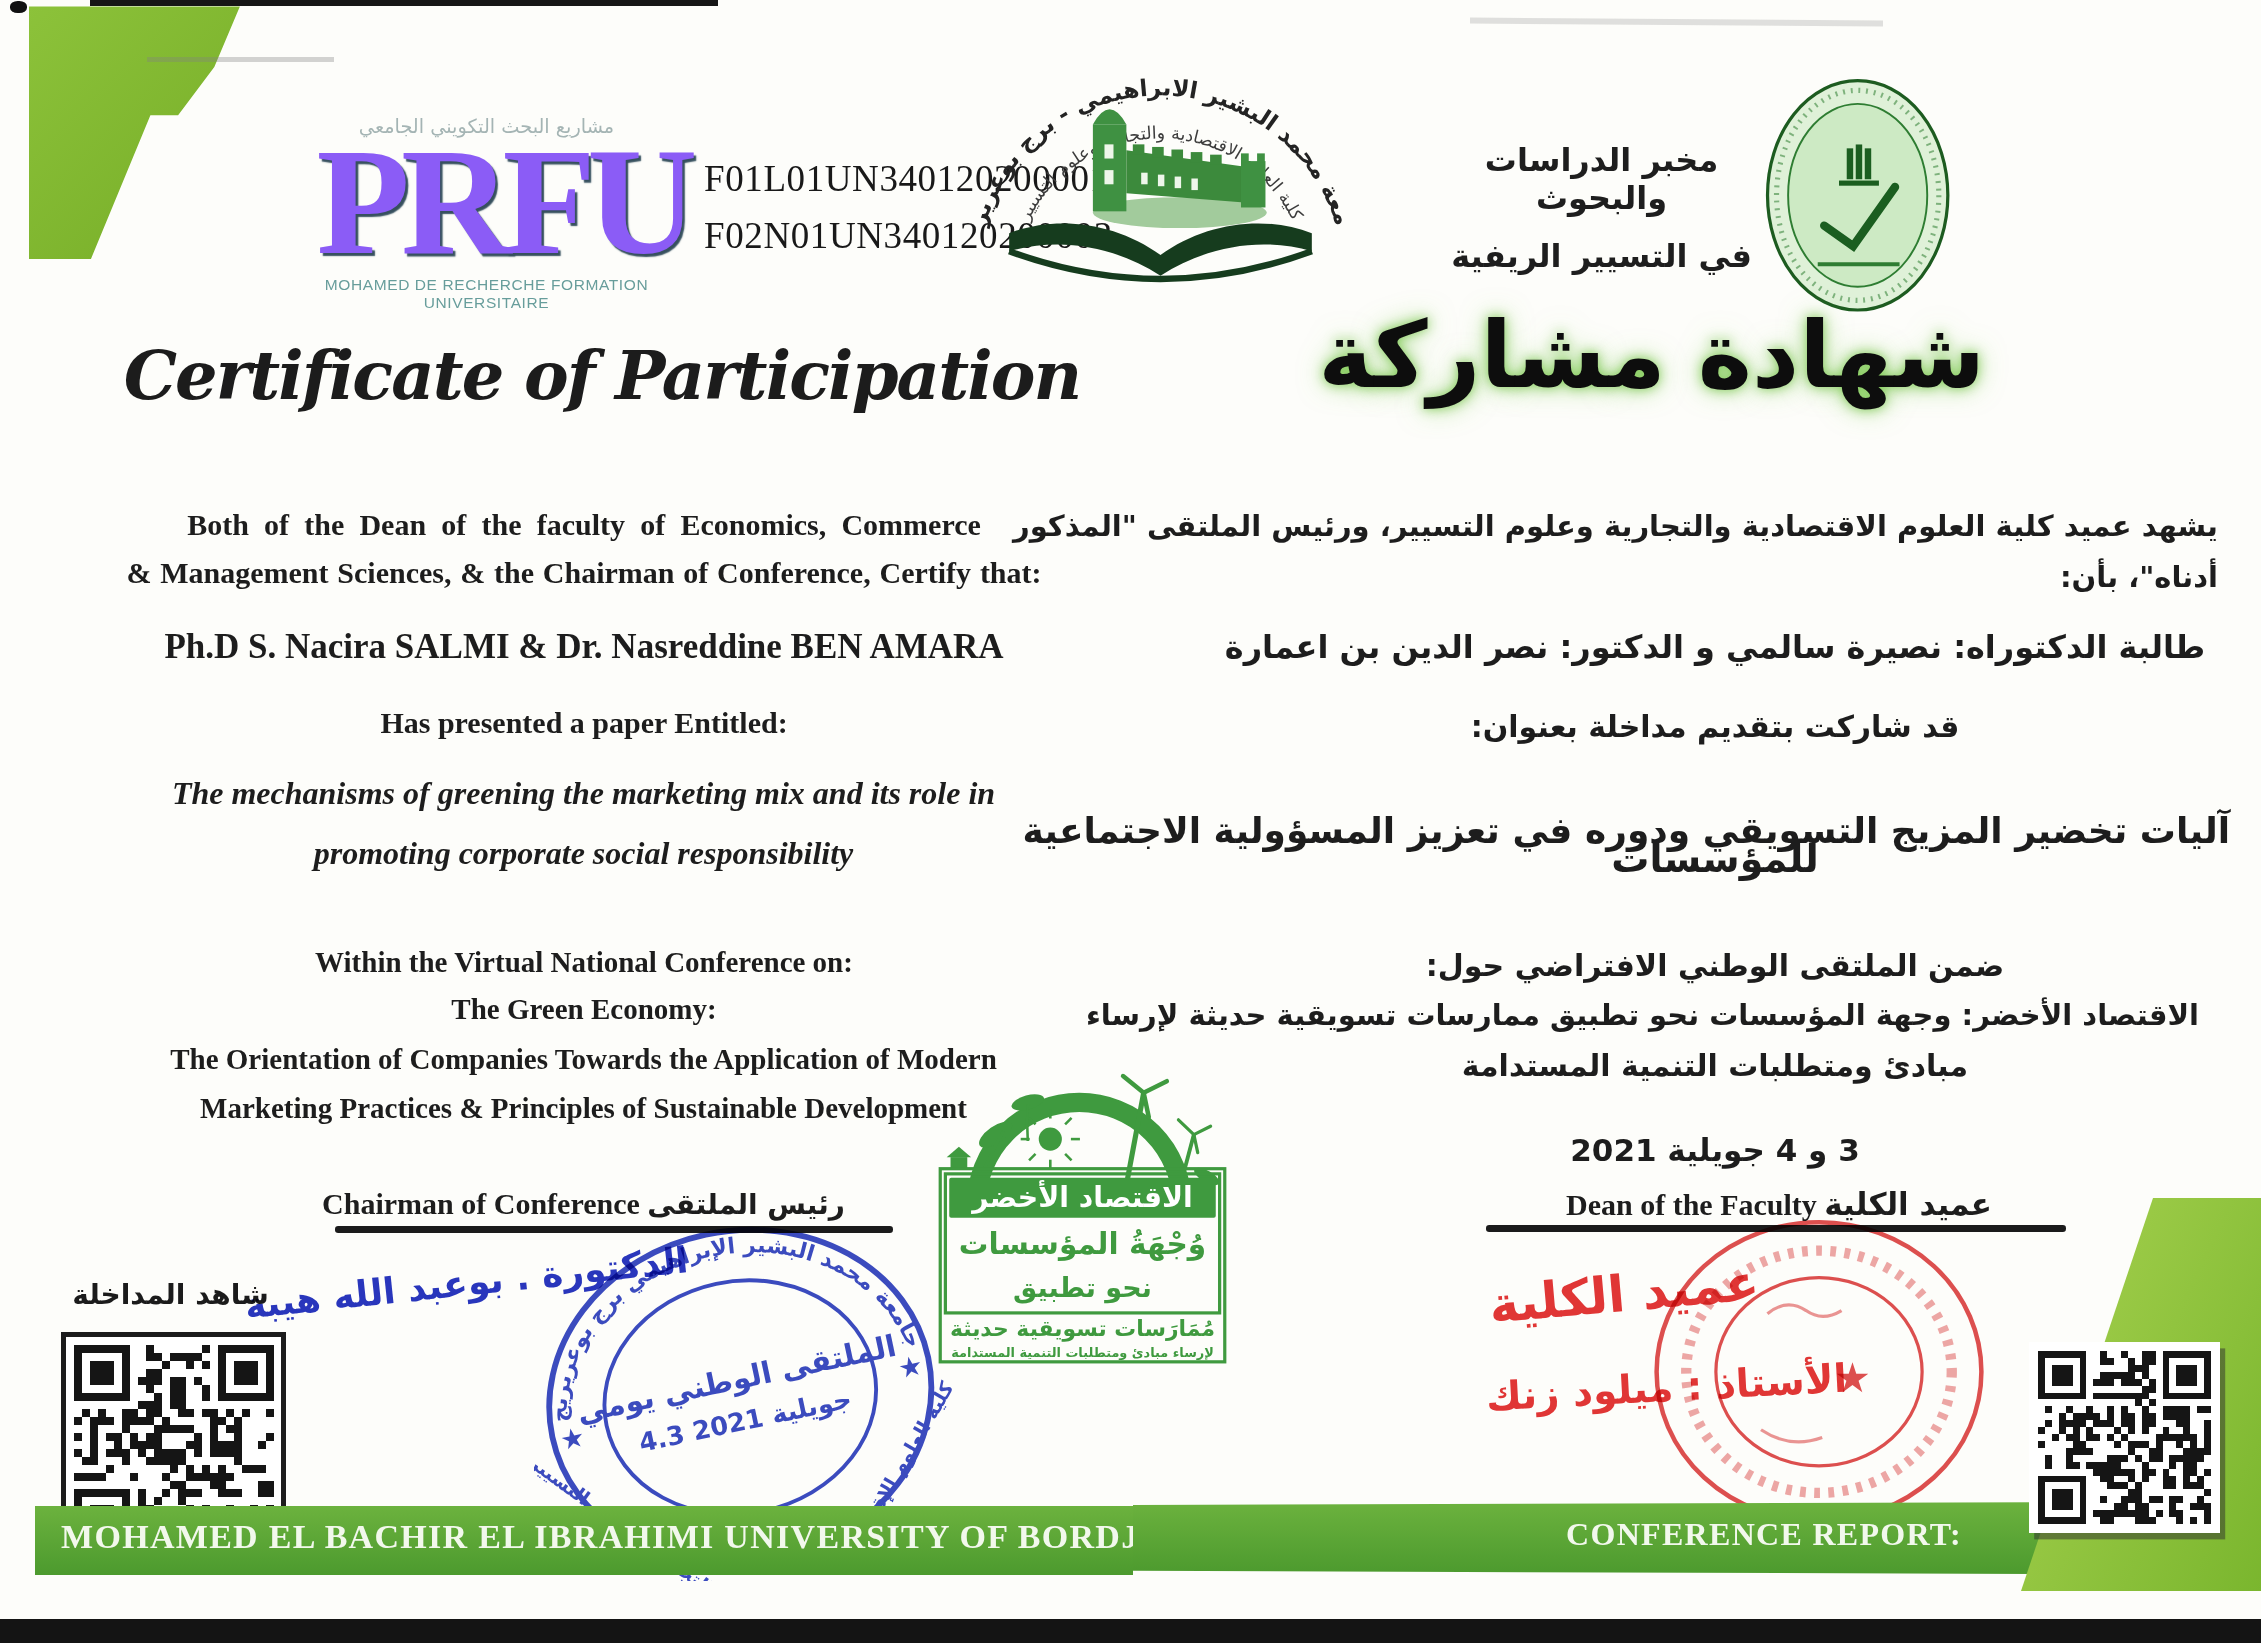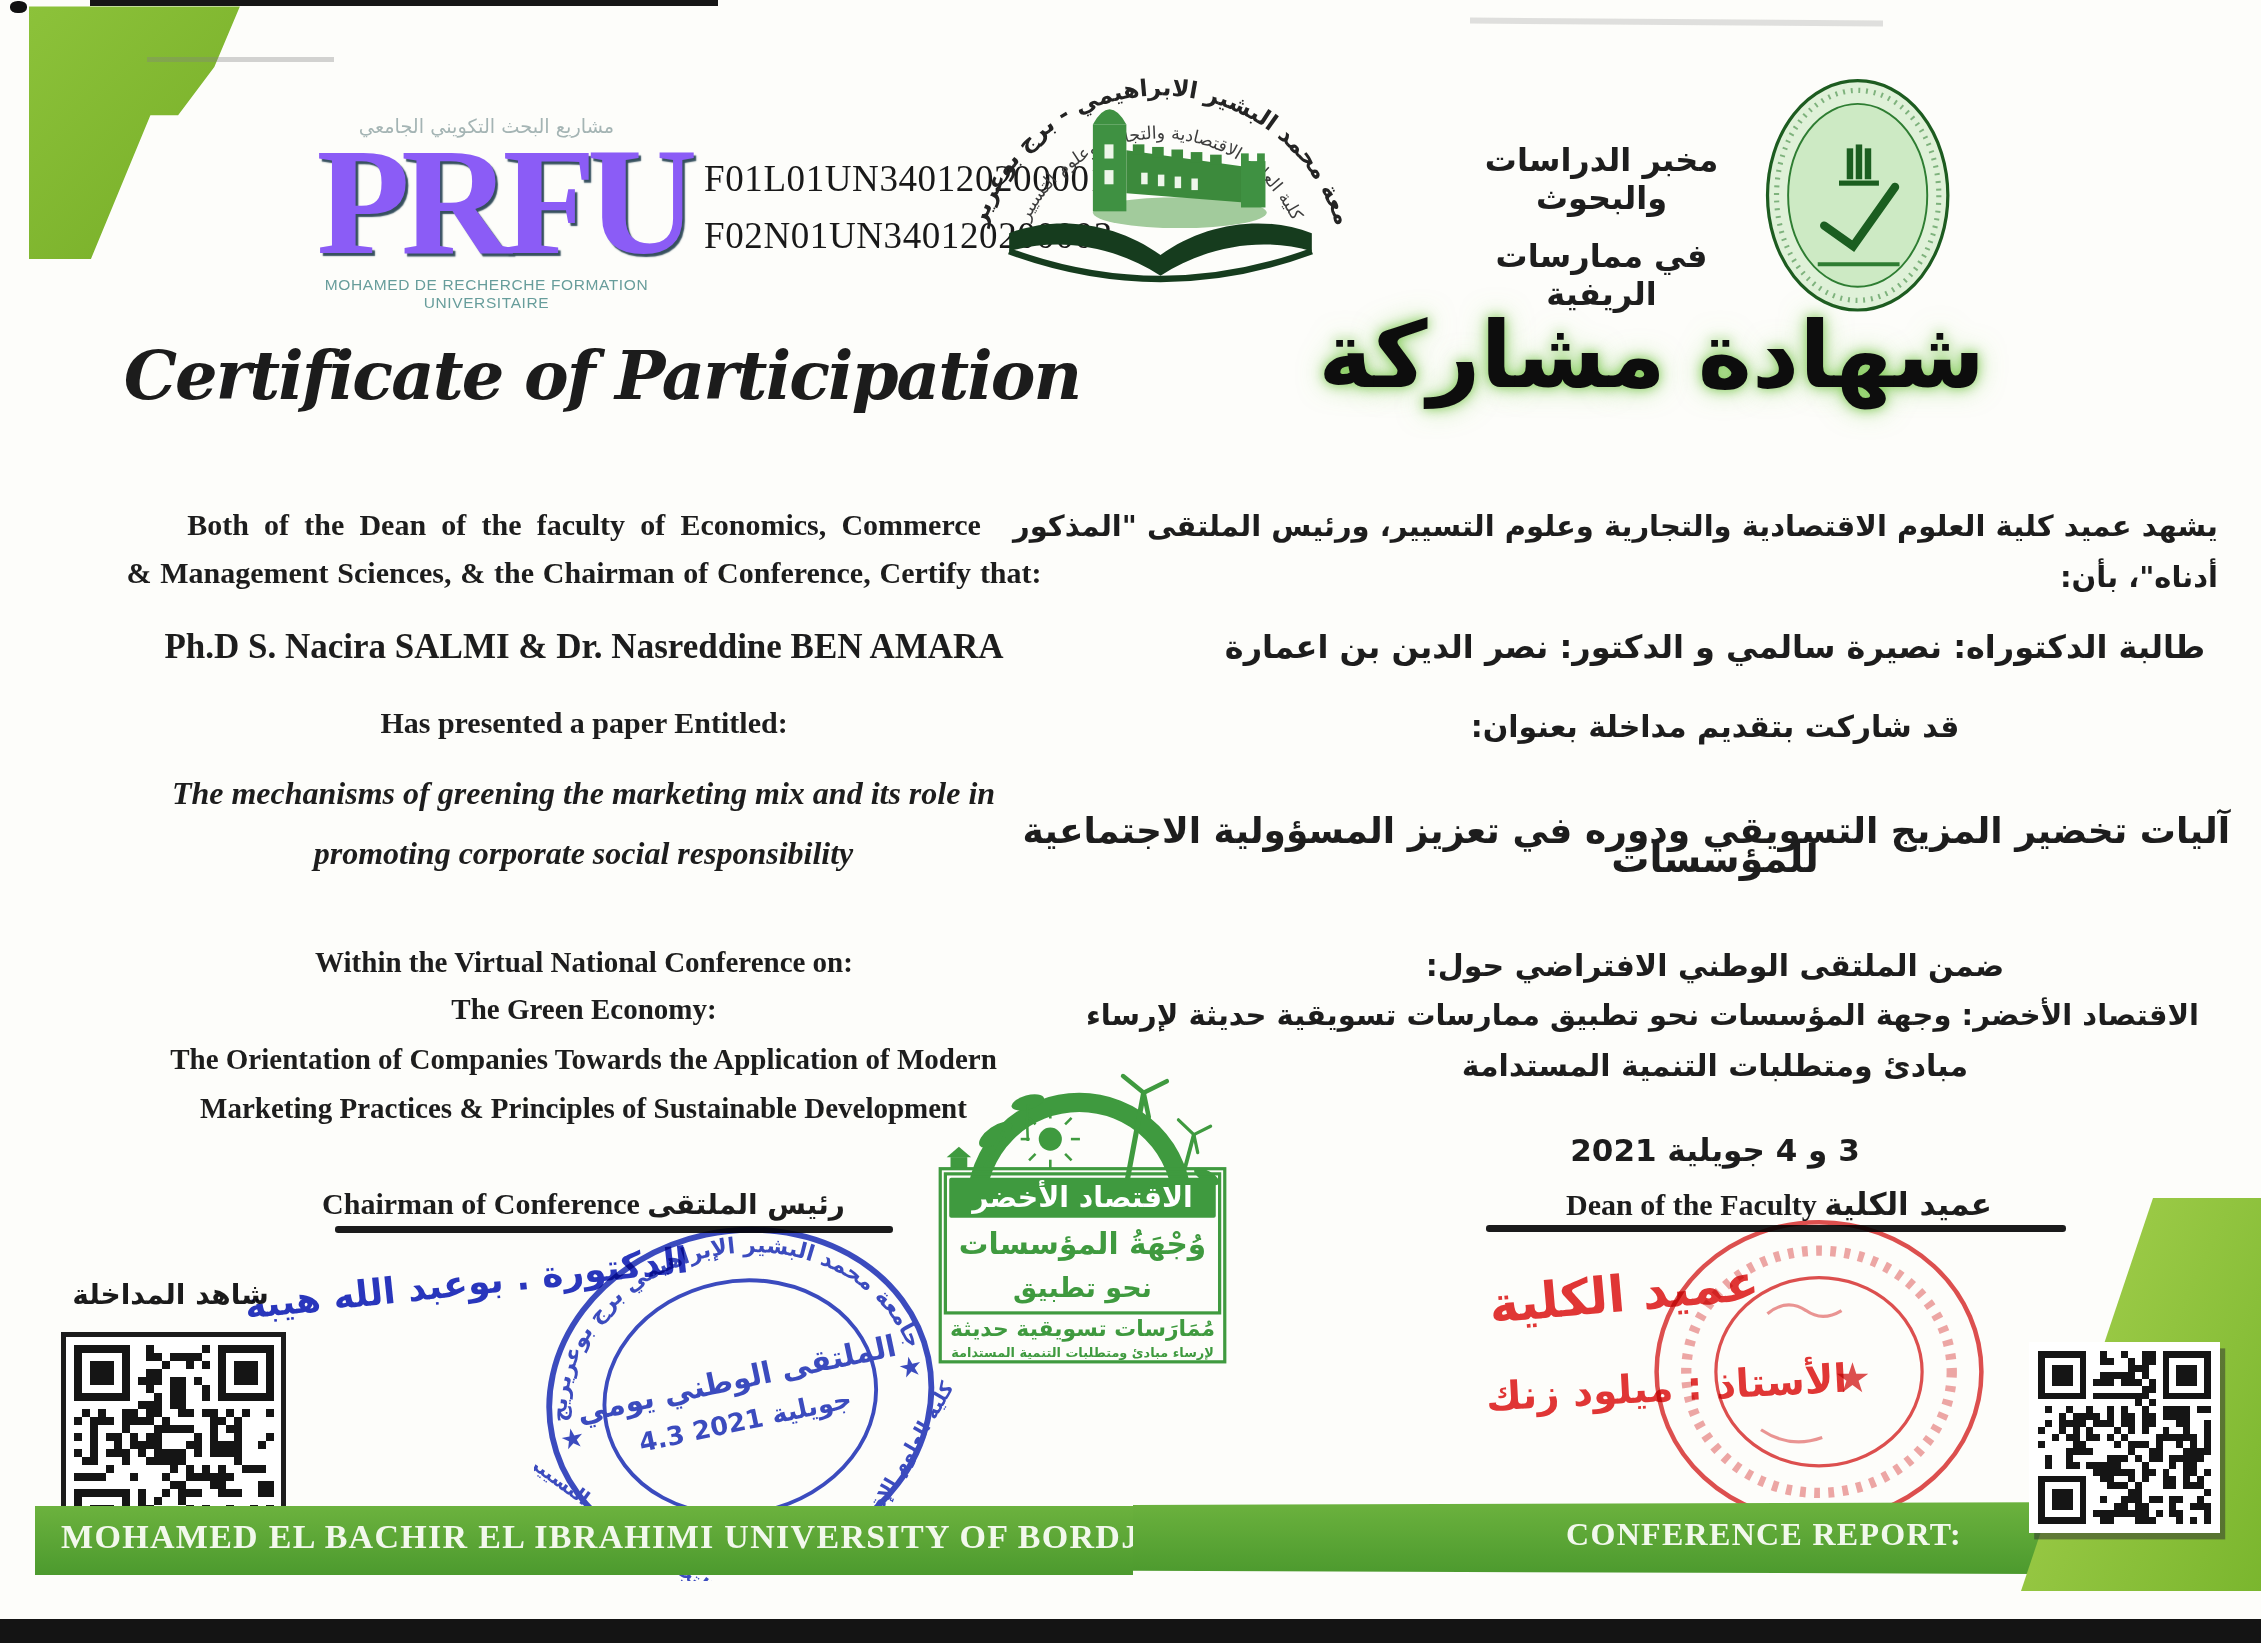--- a/index.html
+++ b/index.html
@@ -162,21 +162,21 @@
       <rect x="480" y="210" width="12" height="14" fill="#3f9142"></rect>
     </g>
     <g>
       <path d="M 330 368 C 260 316 165 306 95 334 L 95 362 C 170 340 255 352 330 400
                C 405 352 490 340 565 362 L 565 334 C 495 306 400 316 330 368 Z" fill="#163c1e"></path>
       <path d="M 95 362 Q 330 448 565 362" fill="none" stroke="#163c1e" stroke-width="10"></path>
     </g>
   </svg>
 
   <div class="abs lab-l1 ar b">مخبر الدراسات والبحوث</div>
-  <div class="abs lab-l2 ar b">في ممارسات الريفية</div>
+  <div class="abs lab-l2 ar b">في التسيير الريفية</div>
   <svg class="abs" style="left:1763px;top:76px;" width="190" height="240" viewBox="0 0 295 372">
     <ellipse cx="147" cy="185" rx="140" ry="178" fill="#dff1d8" stroke="#1d5c20" stroke-width="5"></ellipse>
     <ellipse cx="147" cy="185" rx="126" ry="163" fill="none" stroke="#2e7d32" stroke-width="8" stroke-dasharray="3 9" opacity=".55"></ellipse>
     <ellipse cx="147" cy="185" rx="108" ry="142" fill="#cdeac4" stroke="#2e7d32" stroke-width="3"></ellipse>
     <g>
       <rect x="130" y="112" width="10" height="48" fill="#1b5e20"></rect>
       <rect x="144" y="106" width="10" height="54" fill="#1b5e20"></rect>
       <rect x="158" y="112" width="10" height="48" fill="#1b5e20"></rect>
       <rect x="118" y="162" width="62" height="8" fill="#1b5e20"></rect>
       <path d="M 95 232 L 140 264 L 205 172" fill="none" stroke="#1b5e20" stroke-width="13" stroke-linecap="round"></path>

